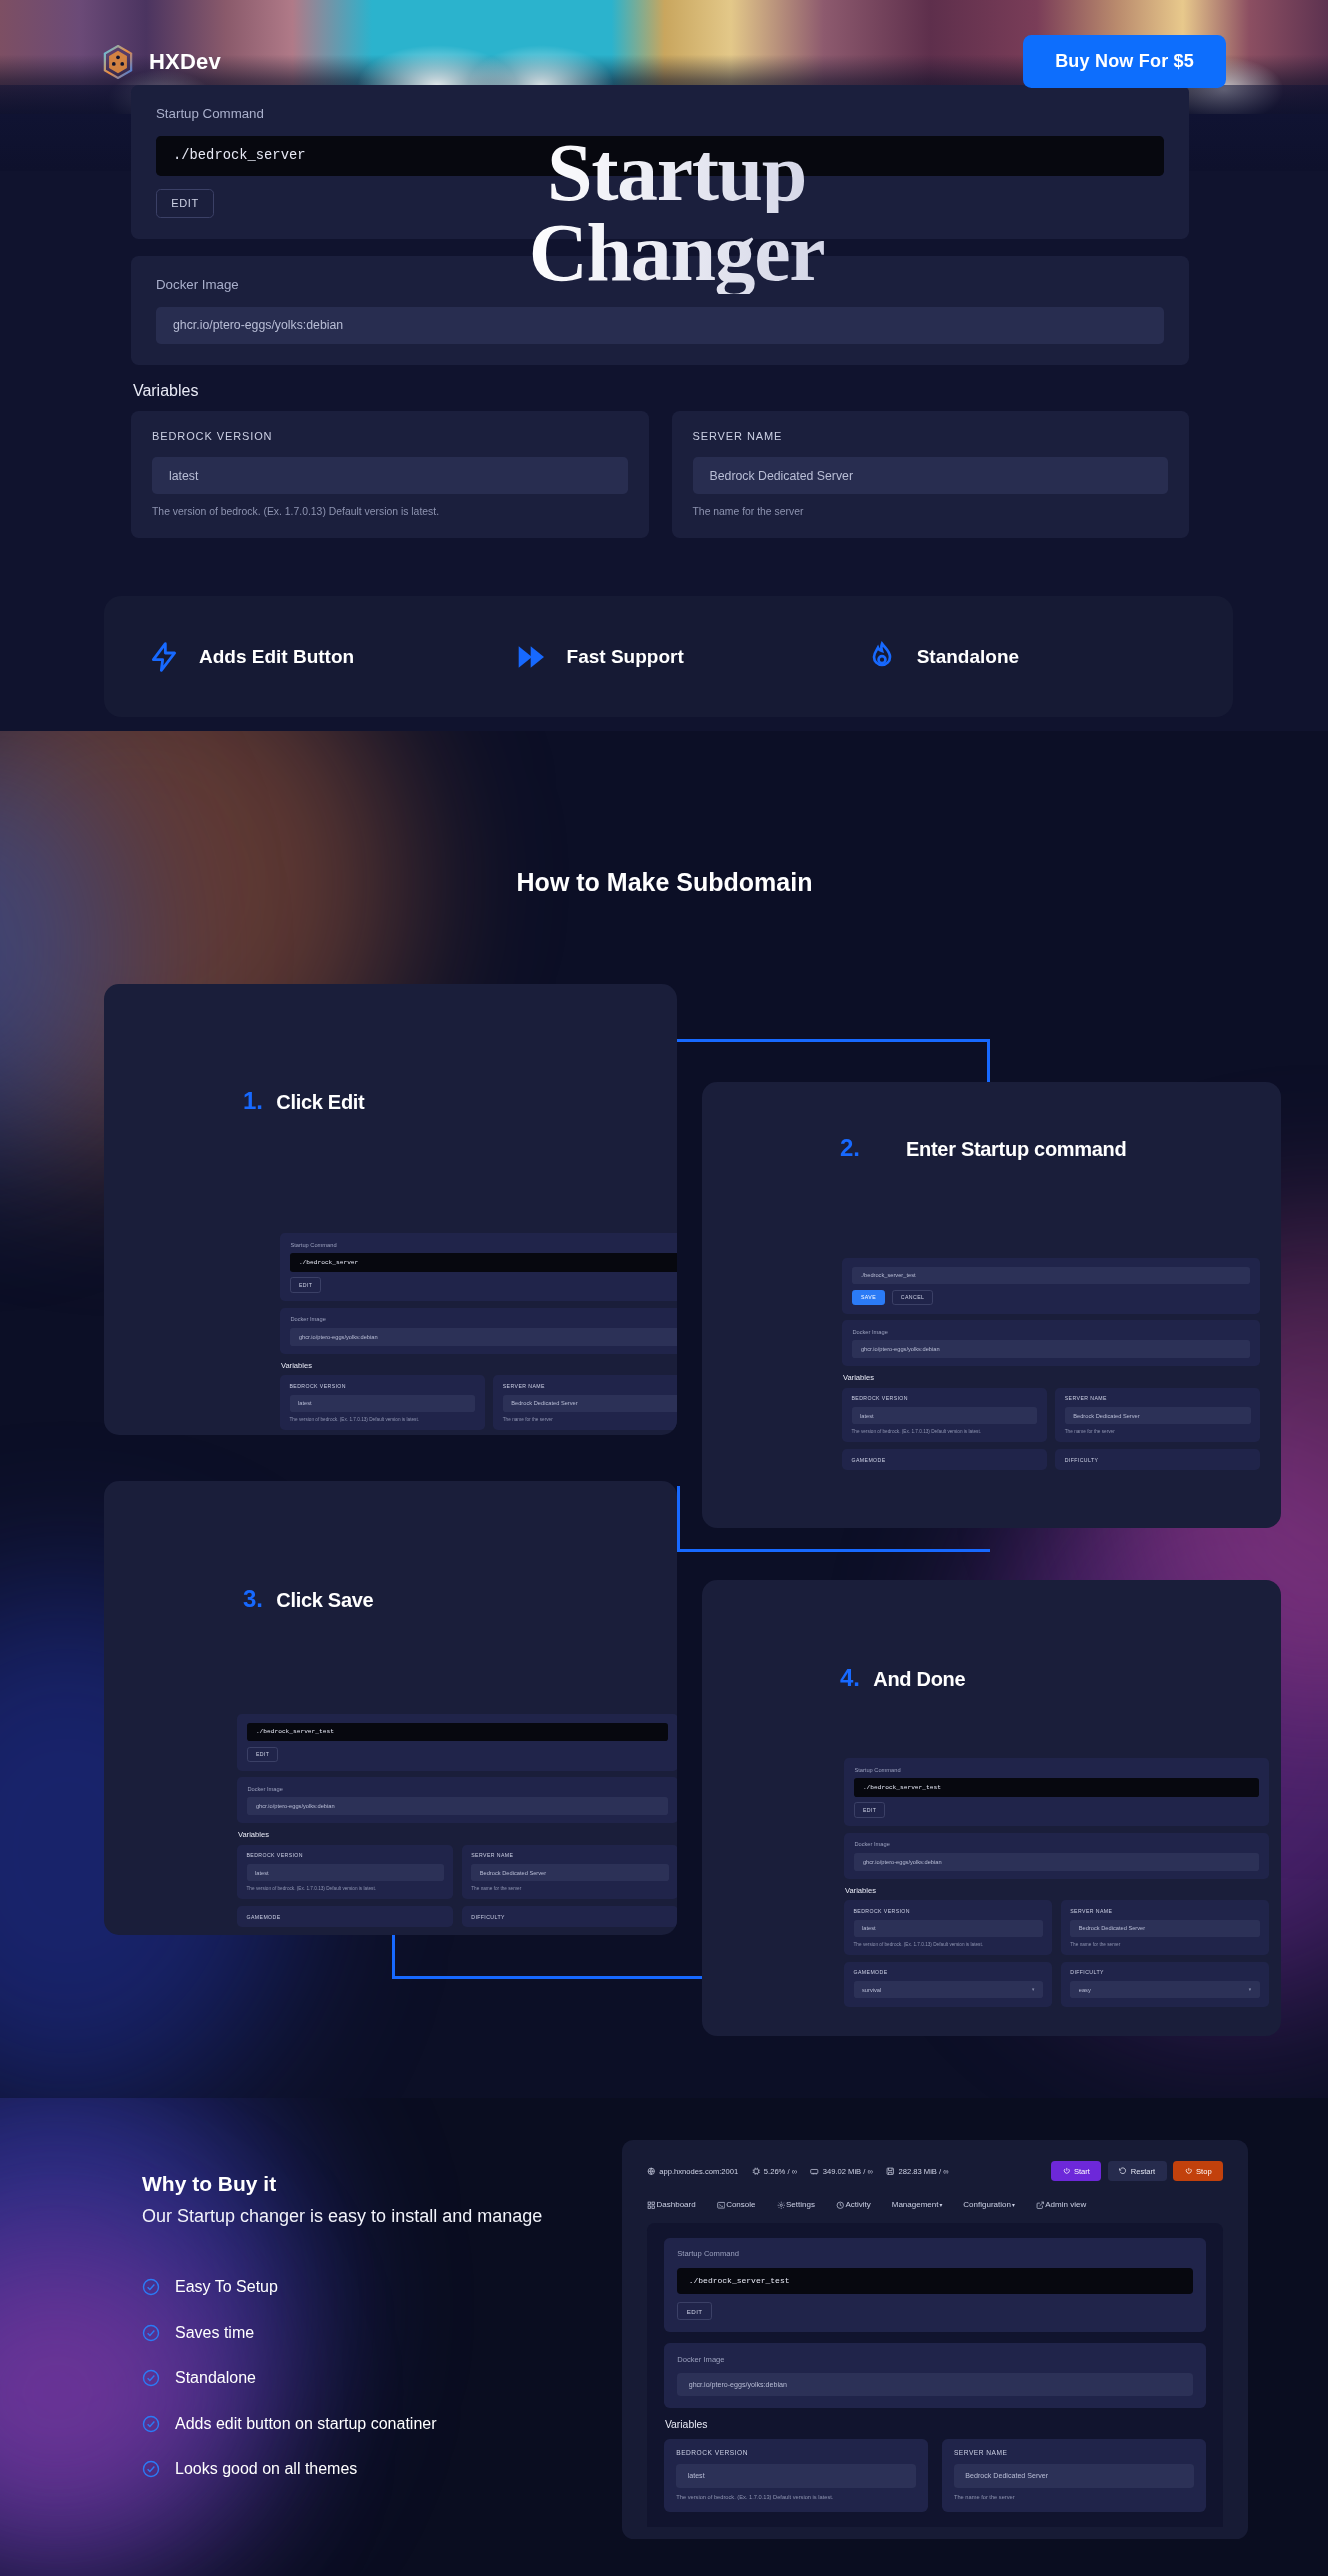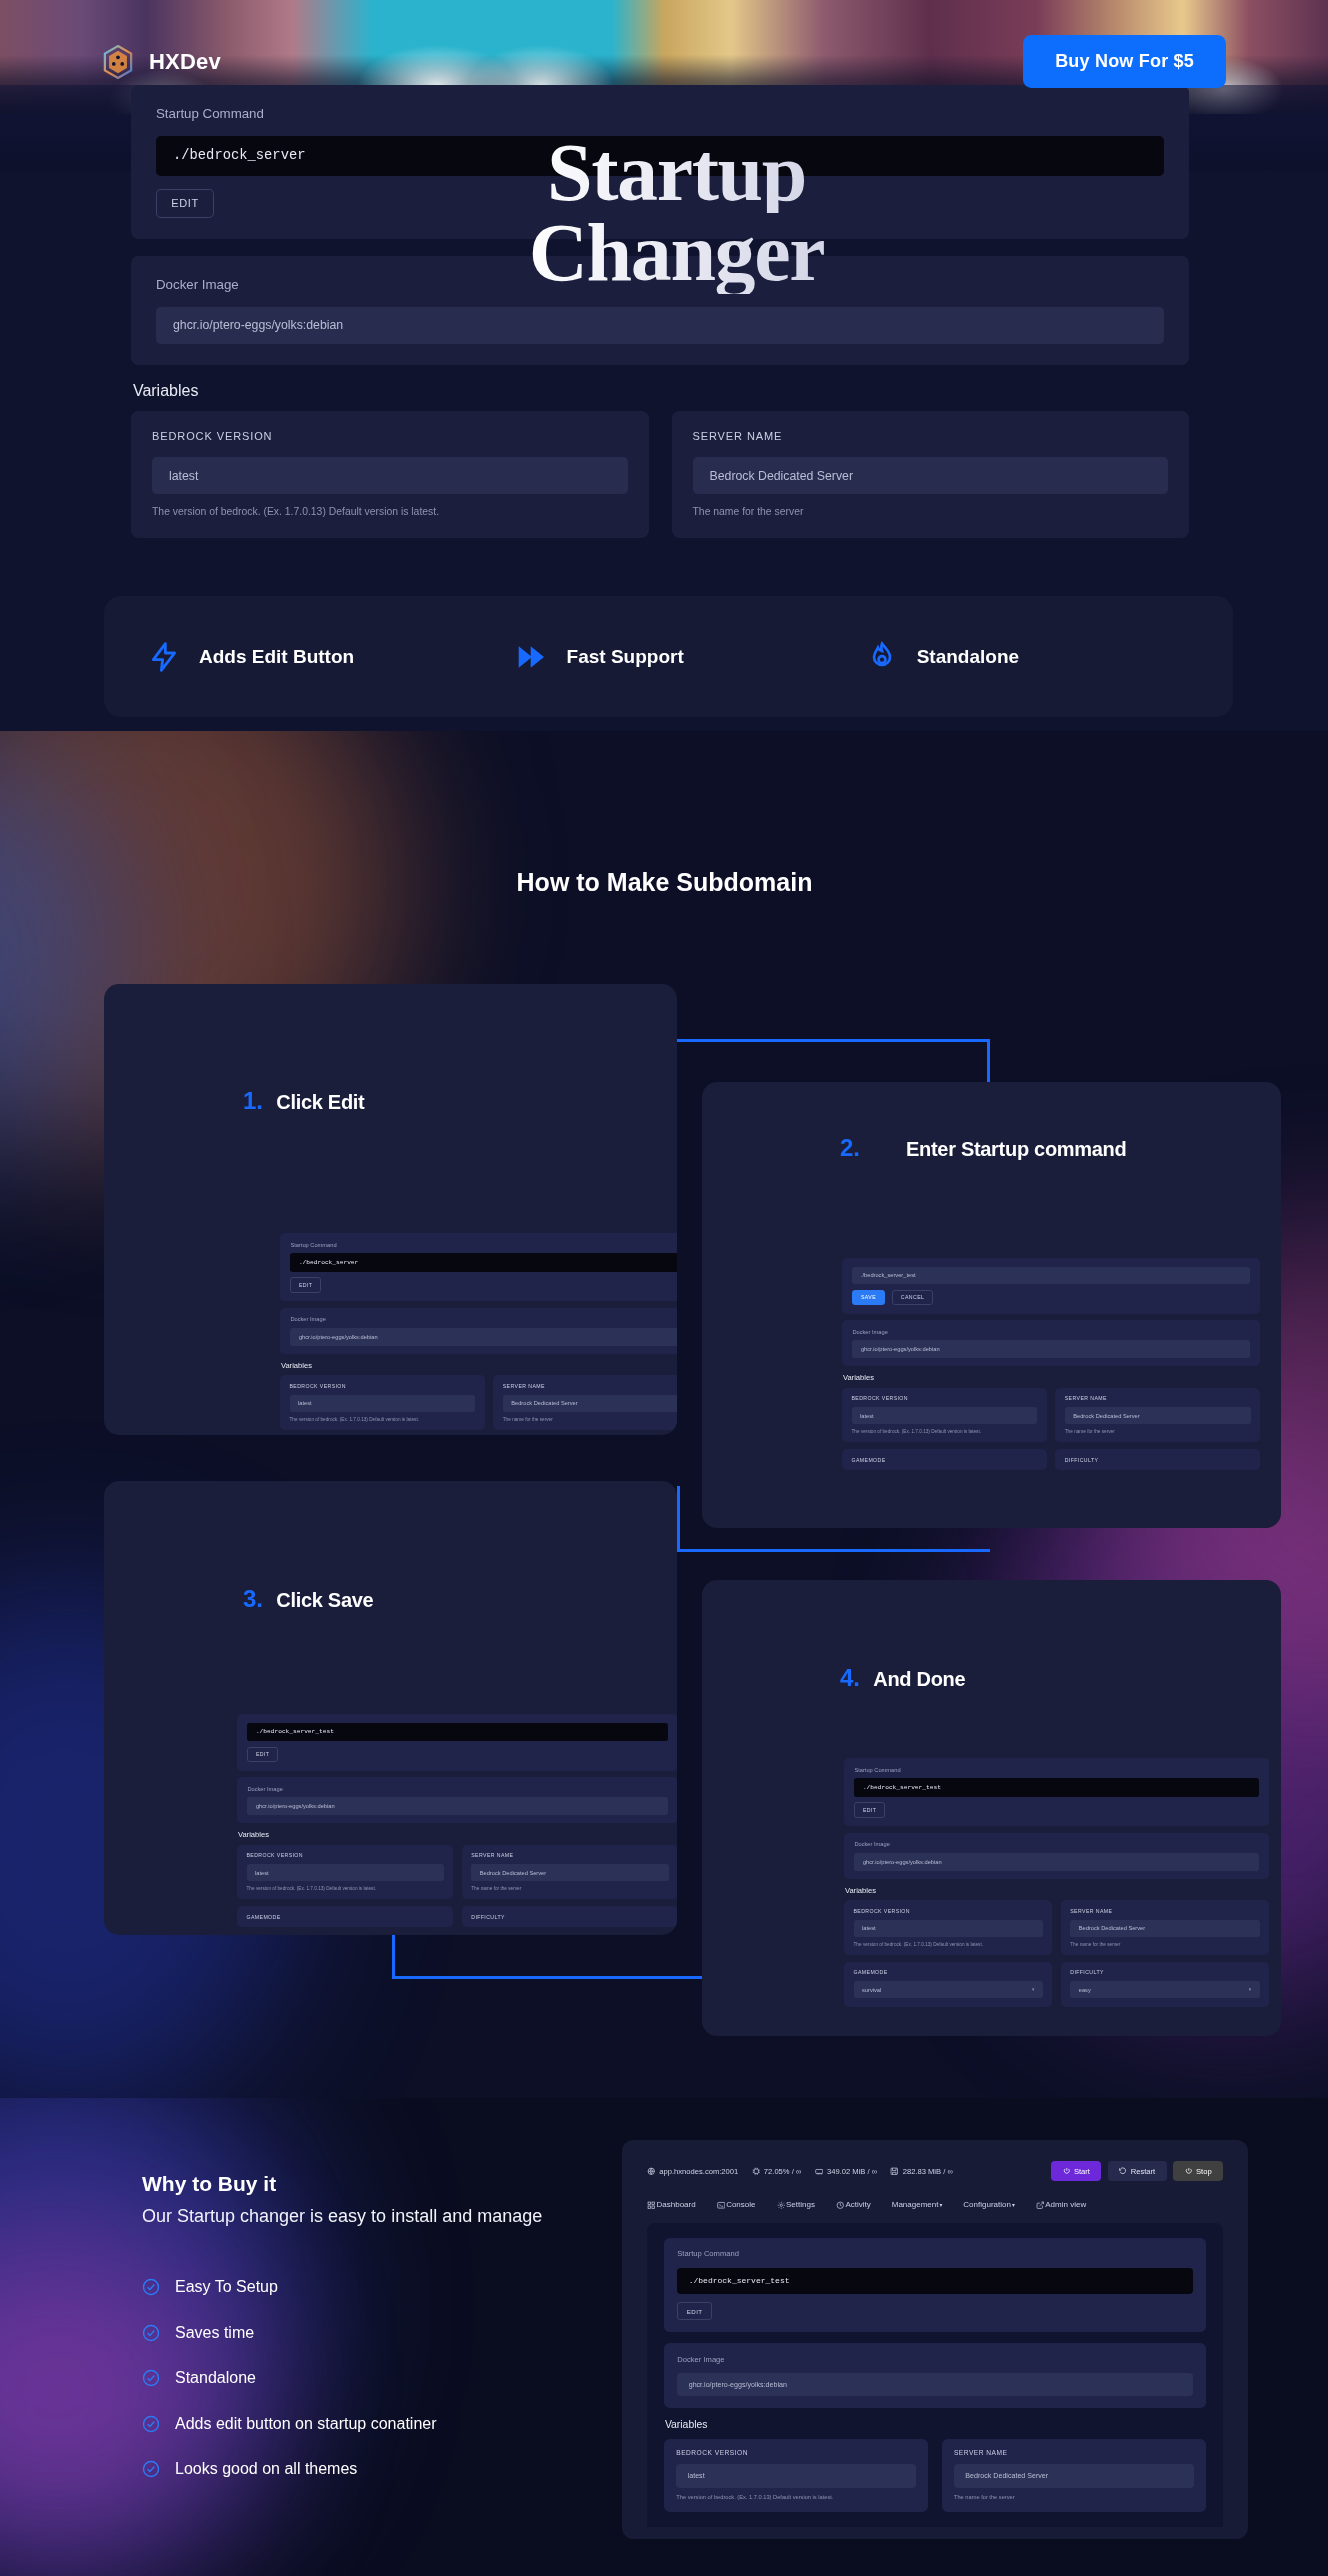--- a/index.html
+++ b/index.html
@@ -215,21 +215,21 @@
   }
   .dash-top { display: flex; align-items: center; justify-content: space-between; }
   .dash-stats { display: flex; align-items: center; gap: 13.3px; font-size: 7.6px; color: #cfd3e6; }
   .dash-stat { display: flex; align-items: center; gap: 3.8px; }
   .dash-stat svg { width: 8.5px; height: 8.5px; display: block; color:#cfd3e6; }
   .dash-actions { display: flex; gap: 6.6px; }
   .dbtn { font-size: 7.6px; padding: 5.7px 11.4px; border-radius: 3.8px; display:flex; align-items:center; gap:3.8px; }
   .dbtn svg { width: 7.6px; height: 7.6px; display:block; }
   .dbtn.start { background: #6d28d9; color: #fff; }
   .dbtn.restart { background: #262b4d; color: #e2e5f2; }
-  .dbtn.stop { background: #404040; color: #fff; }
+  .dbtn.stop { background: #c2410c; color: #fff; }
   .dash-nav { display: flex; gap: 21px; margin-top: 19px; font-size: 8px; color: #cbd0e4; align-items:center;}
   .dnav { display: flex; align-items: center; gap: 1px; }
   .dnav svg { width: 8.5px; height: 8.5px; display: block; }
   .dash-body { margin-top: 13.3px; background: #11142e; border-radius: 7.6px 7.6px 0 0; padding: 15px 17px; }
   .d-card { background: #20244a; border-radius: 5.7px; padding: 11.4px 13.3px; margin-bottom: 11.4px; }
   .d-lbl { font-size: 7.6px; color: #9aa0bd; margin-bottom: 9.5px; }
   .d-code {
     background: #07080f; border-radius: 3.8px; padding: 8.5px 11.4px;
     font-family: "Liberation Mono", monospace; font-size: 8px; color: #e7e9f5;
   }
@@ -573,21 +573,21 @@
             <circle cx="12" cy="12" r="9"></circle>
             <path d="M3 12h18M12 3a15 15 0 0 1 0 18a15 15 0 0 1 0-18"></path>
           </svg>
         <span>app.hxnodes.com:2001</span>
       </span>
       <span class="dash-stat">
         <svg viewBox="0 0 24 24" fill="none" stroke="currentColor" stroke-width="2">
             <rect x="6" y="6" width="12" height="12" rx="2"></rect>
             <path d="M9 2v4M15 2v4M9 18v4M15 18v4M2 9h4M2 15h4M18 9h4M18 15h4"></path>
           </svg>
-        <span>72.05% / ∞</span>
+        <span>5.26% / ∞</span>
       </span>
       <span class="dash-stat">
         <svg viewBox="0 0 24 24" fill="none" stroke="currentColor" stroke-width="2">
             <rect x="2" y="7" width="20" height="11" rx="2"></rect>
             <path d="M6 18v3M10 18v3M14 18v3M18 18v3"></path>
           </svg>
         <span>349.02 MiB / ∞</span>
       </span>
       <span class="dash-stat">
         <svg viewBox="0 0 24 24" fill="none" stroke="currentColor" stroke-width="2">

